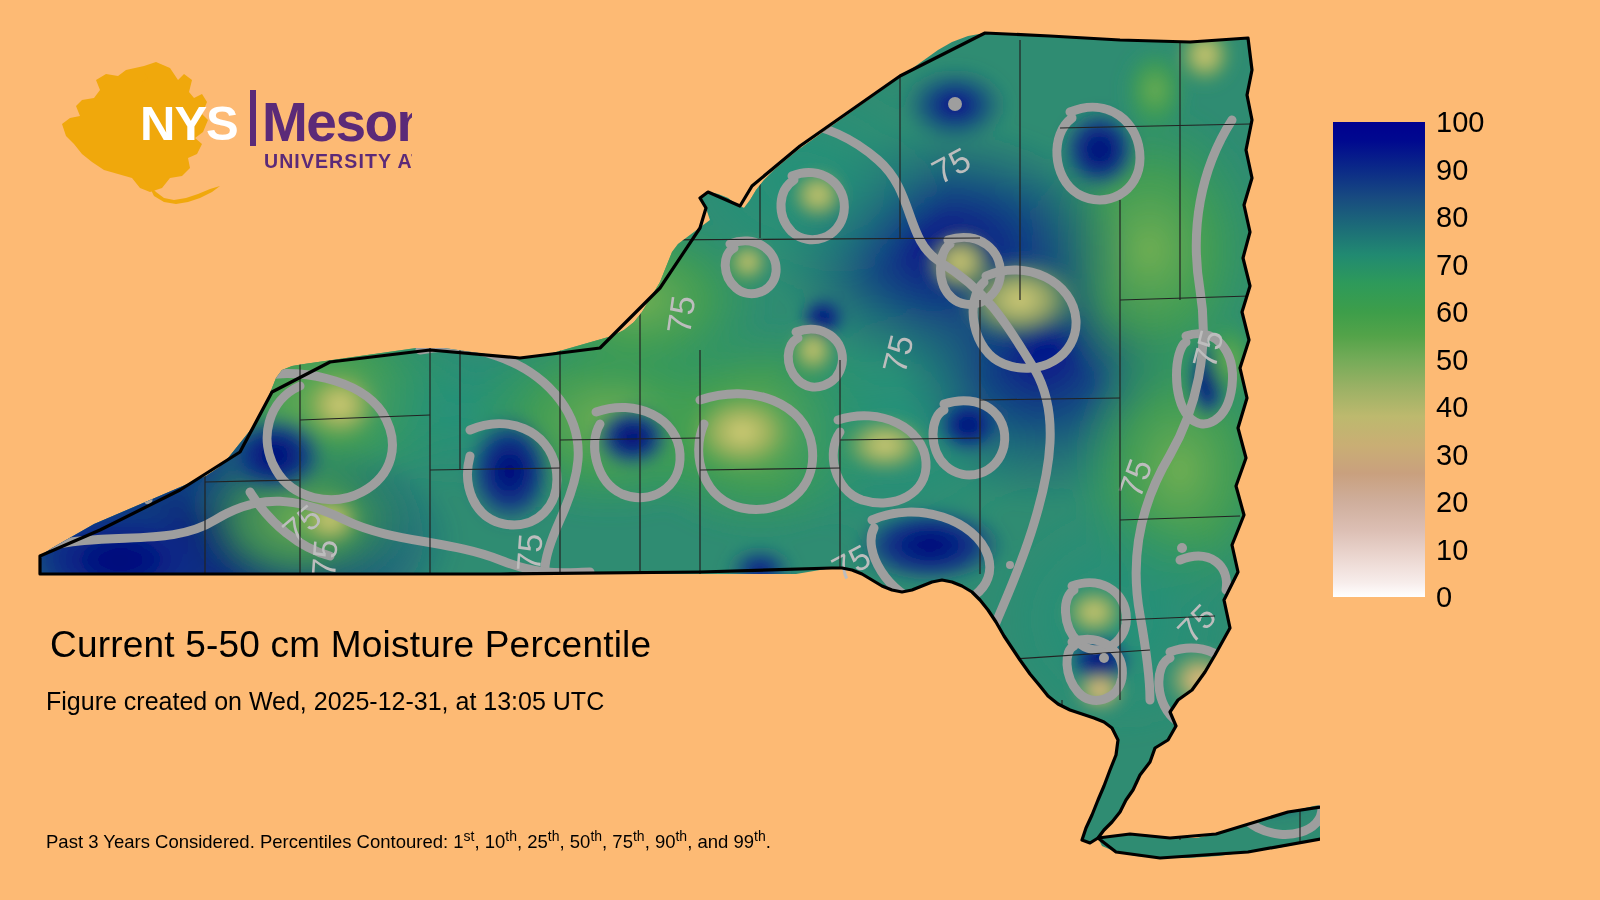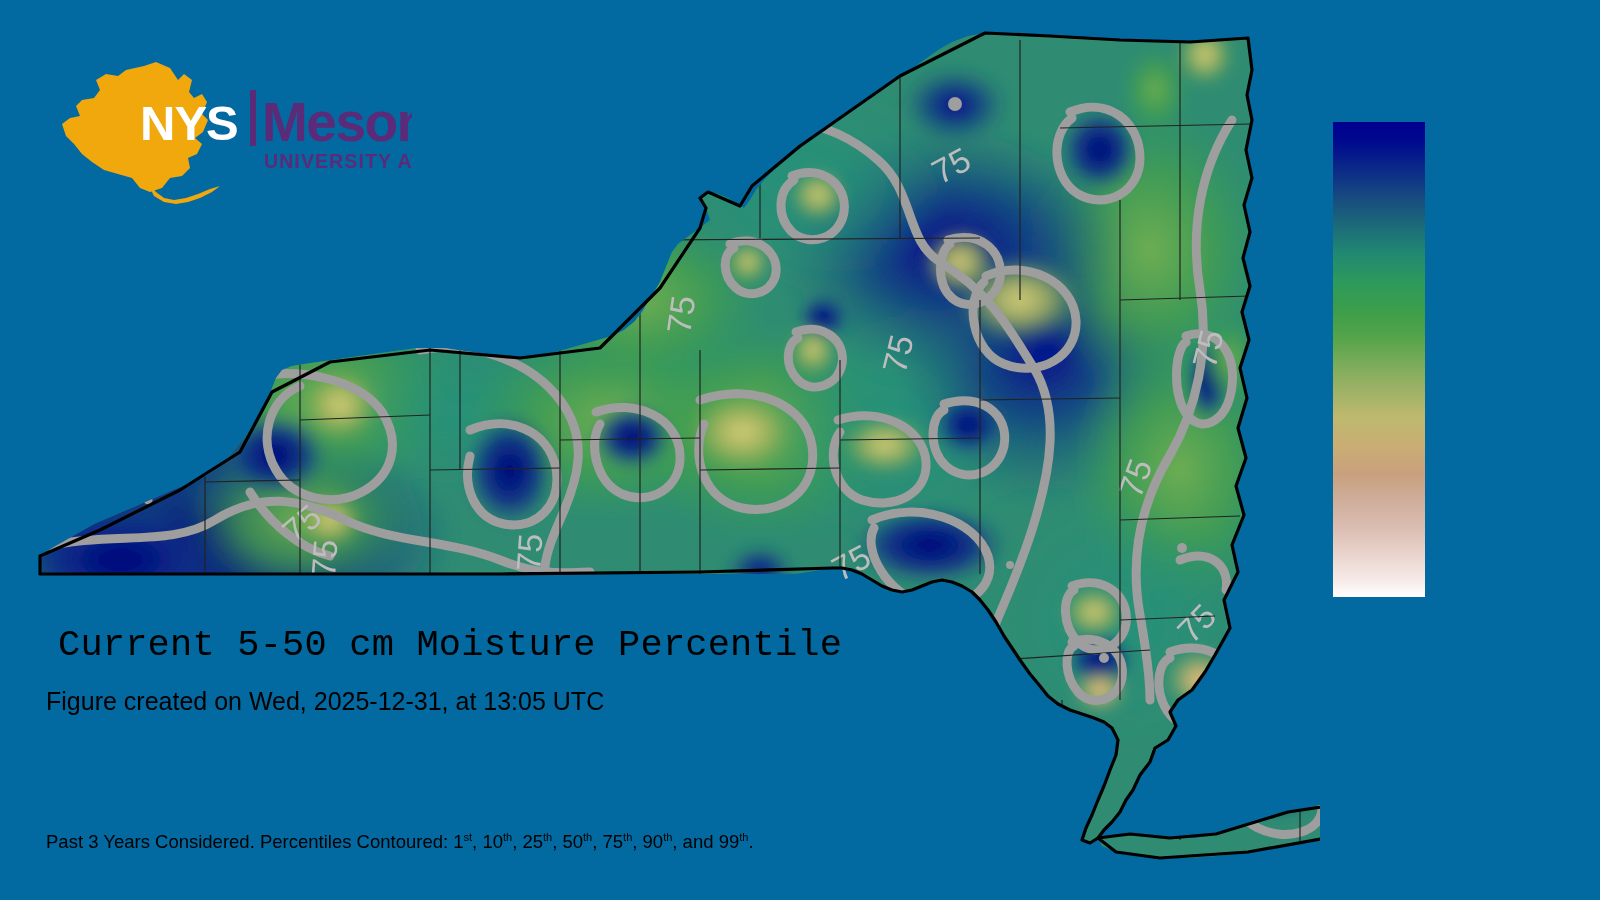--- a/index.html
+++ b/index.html
@@ -1,43 +1,43 @@
 <!DOCTYPE html>
 <html><head>
 <meta charset="utf-8">
 <style>
   html,body{margin:0;padding:0;background:#ffffff;}
   body{width:1600px;height:900px;position:relative;overflow:hidden;
        font-family:"Liberation Sans", sans-serif;color:#000;}
 
-  #stage{position:absolute;left:0;top:0;width:1600px;height:900px;background:#0369a1;}
+  #stage{position:absolute;left:0;top:0;width:1600px;height:900px;background:#fdba74;}
 
   
   #logo{position:absolute;left:52px;top:58px;width:360px;height:150px;}
   #logo svg{display:block;}
 
   
   #map-wrap{position:absolute;left:0px;top:0px;width:1320px;height:900px;}
   #map-svg{display:block;width:1320px;height:900px;}
 
   
   #colorbar{position:absolute;left:1333px;top:122px;width:92px;height:475px;}
   #cbar-grad{width:100%;height:100%;}
   #cbar-ticks{position:absolute;left:1436px;top:122px;width:120px;height:475px;}
   .cbar-tick{position:absolute;left:0;font-size:29px;line-height:29px;color:#000;
              transform:translateY(-50%);white-space:nowrap;}
 
   
   #caption-block{position:absolute;left:46px;top:622px;width:1050px;}
   #title-main{font-size:37px;line-height:46px;letter-spacing:.2px;color:#000;
-              margin:0 0 13px 12px;white-space:nowrap;font-family:Liberation Mono, monospace;}
+              margin:0 0 13px 4px;white-space:nowrap;}
   .subline{font-size:25px;line-height:40px;color:#000;white-space:nowrap;}
   #footnote{position:absolute;left:46px;top:830px;font-size:18.5px;
             line-height:24px;color:#000;white-space:nowrap;}
-  #footnote sup{font-size:11px;vertical-align:super;line-height:0;}
+  #footnote sup{font-size:14px;vertical-align:super;line-height:0;}
 </style>
 </head>
 <body>
 
 <div id="stage">
 
   <div id="logo">
     <svg viewBox="0 0 360 150" width="360" height="150">
 
       <g>
@@ -346,20 +346,33 @@
           <stop offset="0.86" stop-color="#DCBFB4"></stop>
           <stop offset="0.92" stop-color="#ECD8D2"></stop>
           <stop offset="0.97" stop-color="#F7EDEB"></stop>
           <stop offset="1.00" stop-color="#FFFFFF"></stop>
         </linearGradient>
       </defs>
       <rect x="0" y="0" width="92" height="475" fill="url(#cbgrad)"></rect>
     </svg>
   </div>
 
+  <div id="cbar-ticks">
+      <div class="cbar-tick" style="top: 0px;">100</div>
+      <div class="cbar-tick" style="top: 47.5px;">90</div>
+      <div class="cbar-tick" style="top: 95px;">80</div>
+      <div class="cbar-tick" style="top: 142.5px;">70</div>
+      <div class="cbar-tick" style="top: 190px;">60</div>
+      <div class="cbar-tick" style="top: 237.5px;">50</div>
+      <div class="cbar-tick" style="top: 285px;">40</div>
+      <div class="cbar-tick" style="top: 332.5px;">30</div>
+      <div class="cbar-tick" style="top: 380px;">20</div>
+      <div class="cbar-tick" style="top: 427.5px;">10</div>
+      <div class="cbar-tick" style="top: 475px;">0</div>
+    </div>
 
   <div id="caption-block">
     <div id="title-main">Current 5-50 cm Moisture Percentile</div>
     <div class="subline">Figure created on Wed, 2025-12-31, at 13:05 UTC</div>
   </div>
 
   <div id="footnote">Past 3 Years Considered. Percentiles Contoured: <span>1<sup>st</sup></span>, <span>10<sup>th</sup></span>, <span>25<sup>th</sup></span>, <span>50<sup>th</sup></span>, <span>75<sup>th</sup></span>, <span>90<sup>th</sup></span>, and <span>99<sup>th</sup></span>.</div>
 
 </div>
 

